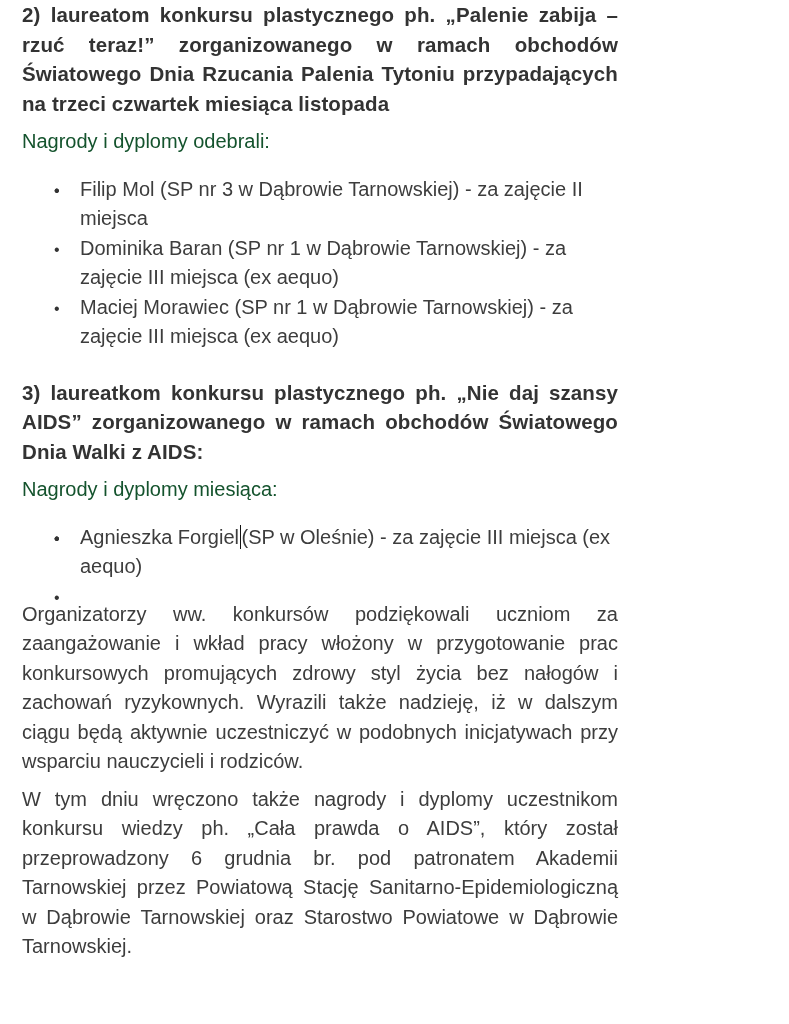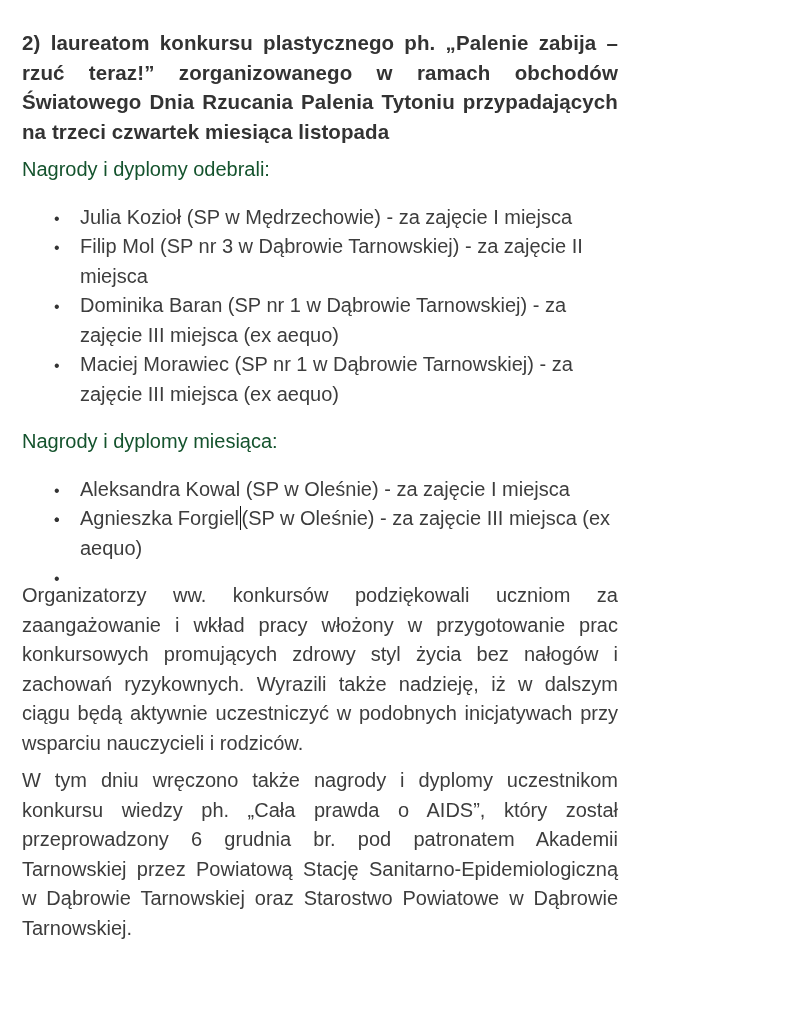--- a/index.html
+++ b/index.html
@@ -9,21 +9,21 @@
     }
     body {
       width: 789px;
       height: 1024px;
       overflow: hidden;
       font-family: "Liberation Sans", "DejaVu Sans", sans-serif;
       color: #3a3a3a;
     }
     .article {
       position: relative;
-      padding: 28px 31px 0 22px;
+      padding: 0 31px 0 22px;
       box-sizing: border-box;
       width: 649px;
     }
     .heading {
       font-weight: bold;
       font-size: 20.5px;
       line-height: 29.5px;
       text-align: justify;
       color: #333333;
       margin: 0 0 9px 0;
@@ -75,41 +75,40 @@
 </head>
 <body>
 
 <div class="article">
 
   <p class="heading">2) laureatom  konkursu plastycznego ph. „Palenie zabija – rzuć teraz!” zorganizowanego w ramach obchodów Światowego Dnia Rzucania Palenia Tytoniu przypadających na trzeci czwartek miesiąca listopada</p>
   <p class="intro">Nagrody i dyplomy odebrali:</p>
   <ul class="winners">
     <li>
       <span class="bullet">•</span>
-      <span>Julia Kozioł (SP w Mędrzechowie) - za zajęcie I miejsca</span>
     </li>
     <li>
       <span class="bullet">•</span>
       <span>Filip Mol (SP nr 3 w Dąbrowie Tarnowskiej) - za zajęcie II miejsca</span>
     </li>
     <li>
       <span class="bullet">•</span>
       <span>Dominika Baran (SP nr 1 w Dąbrowie Tarnowskiej) - za zajęcie III miejsca (ex aequo)</span>
     </li>
     <li>
       <span class="bullet">•</span>
       <span>Maciej Morawiec (SP nr 1 w Dąbrowie Tarnowskiej) - za zajęcie III miejsca (ex aequo)</span>
     </li>
   </ul>
 
+  <p class="heading section3">3) laureatkom konkursu plastycznego ph. „Nie daj szansy AIDS” zorganizowanego w ramach obchodów Światowego Dnia Walki z AIDS:</p>
   <p class="intro">Nagrody i dyplomy miesiąca:</p>
   <ul class="winners">
     <li>
       <span class="bullet">•</span>
-      <span>Aleksandra Kowal (SP w Oleśnie) - za zajęcie I miejsca</span>
     </li>
     <li>
       <span class="bullet">•</span>
     </li>
     <li>
       <span class="bullet">•</span>
       <span>Agnieszka Forgiel</span><span class="cursor"></span><span>(SP w Oleśnie) - za zajęcie III miejsca (ex aequo)</span>
     </li>
     <li>
       <span class="bullet">•</span>

